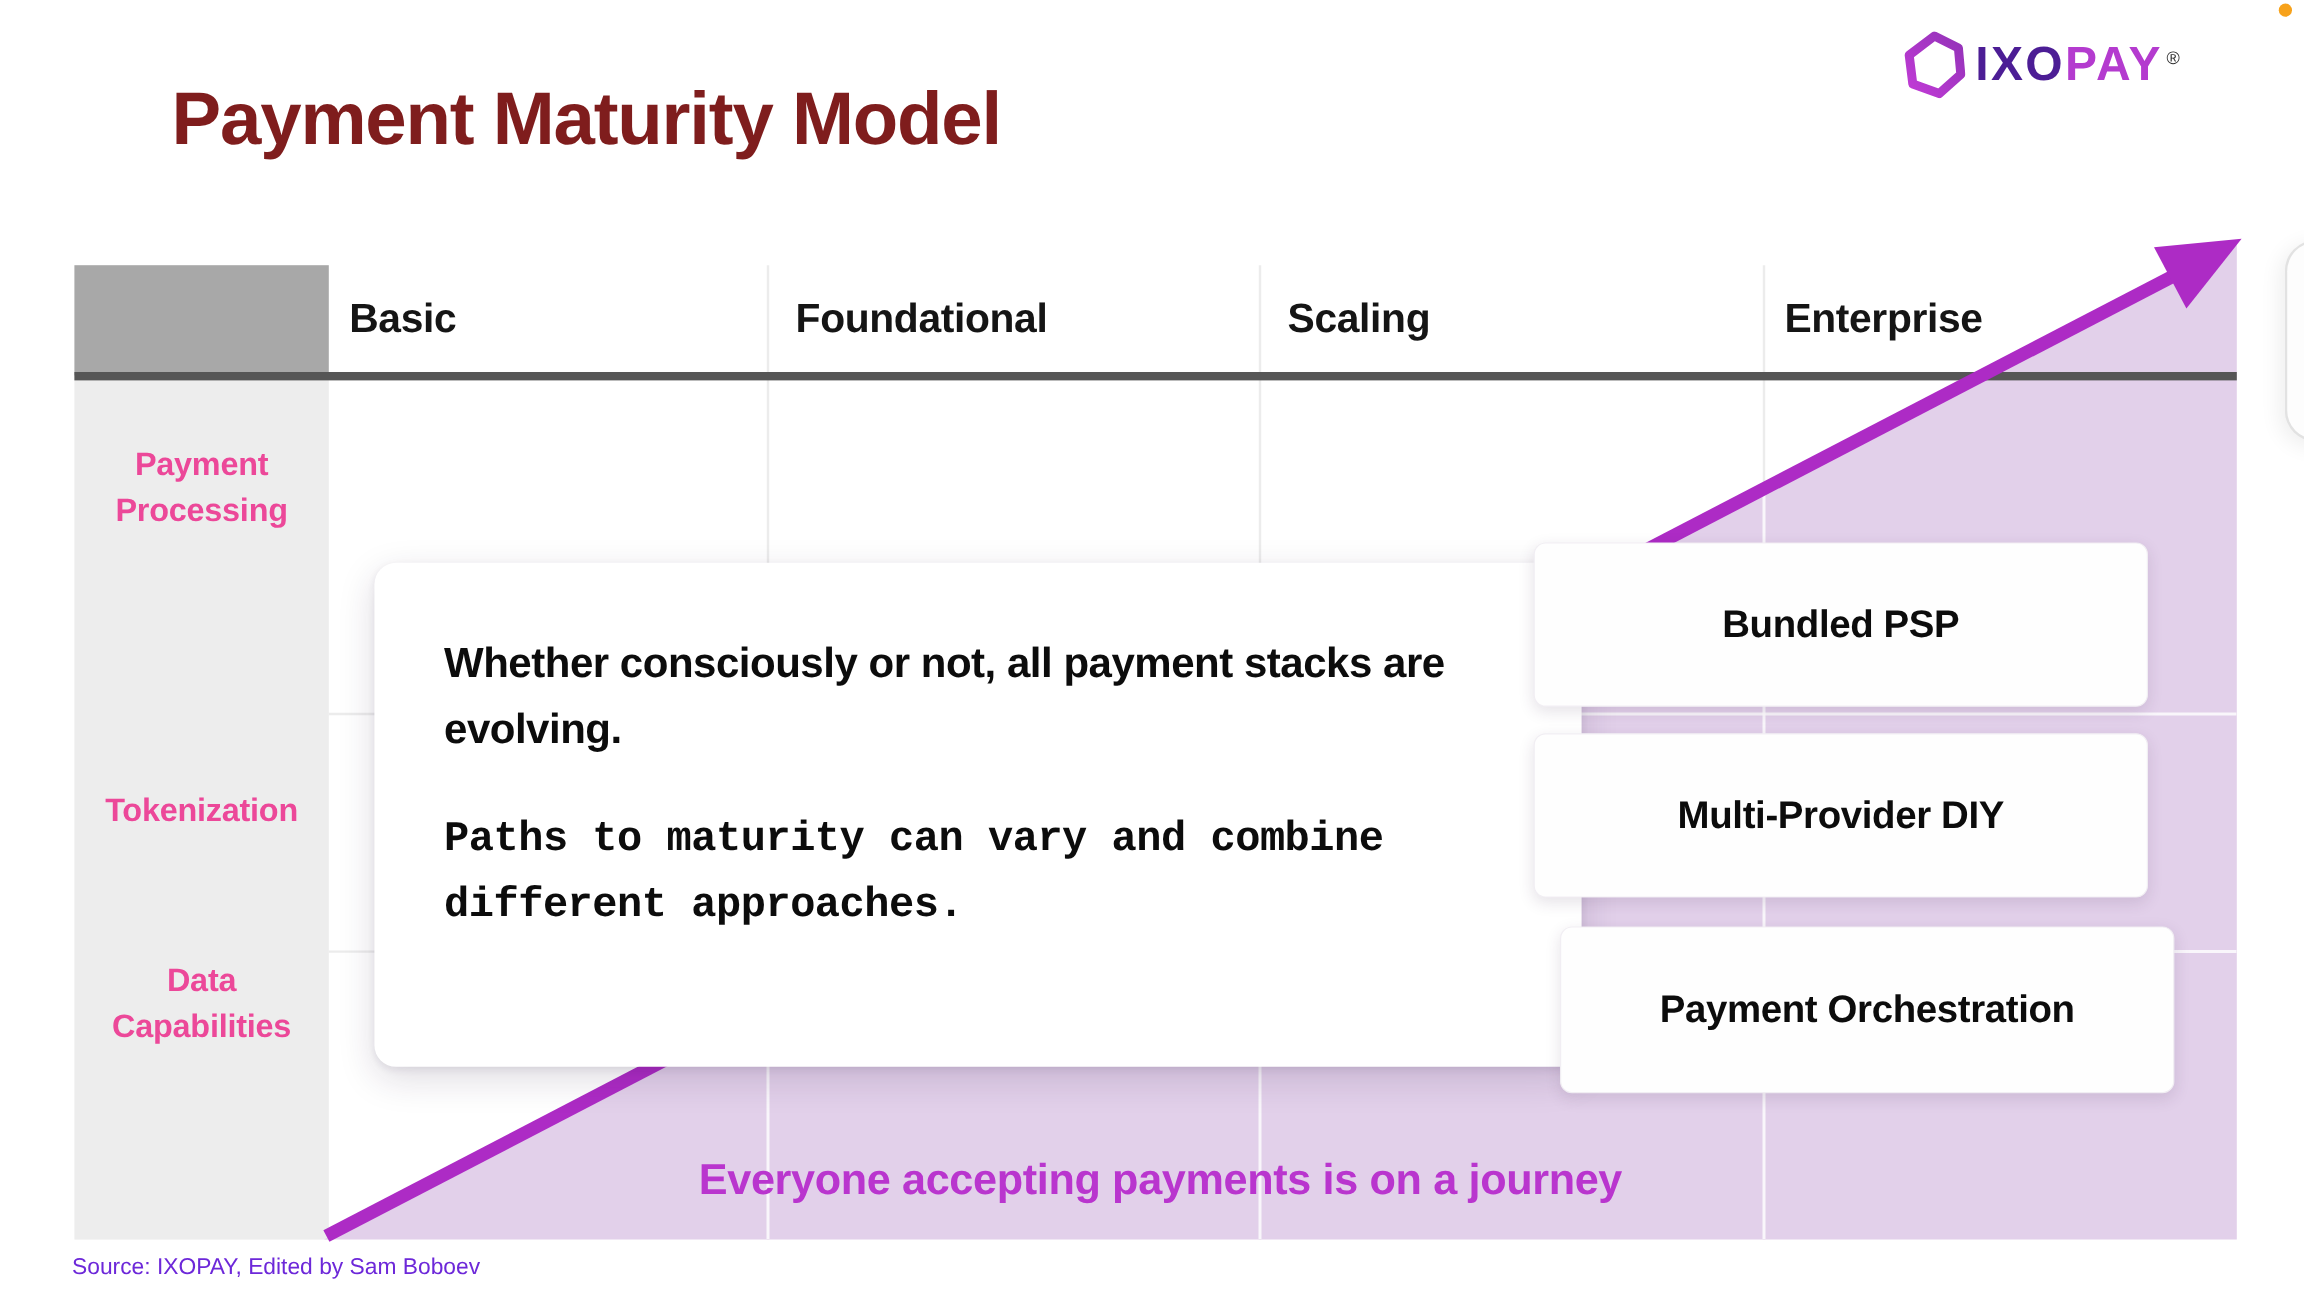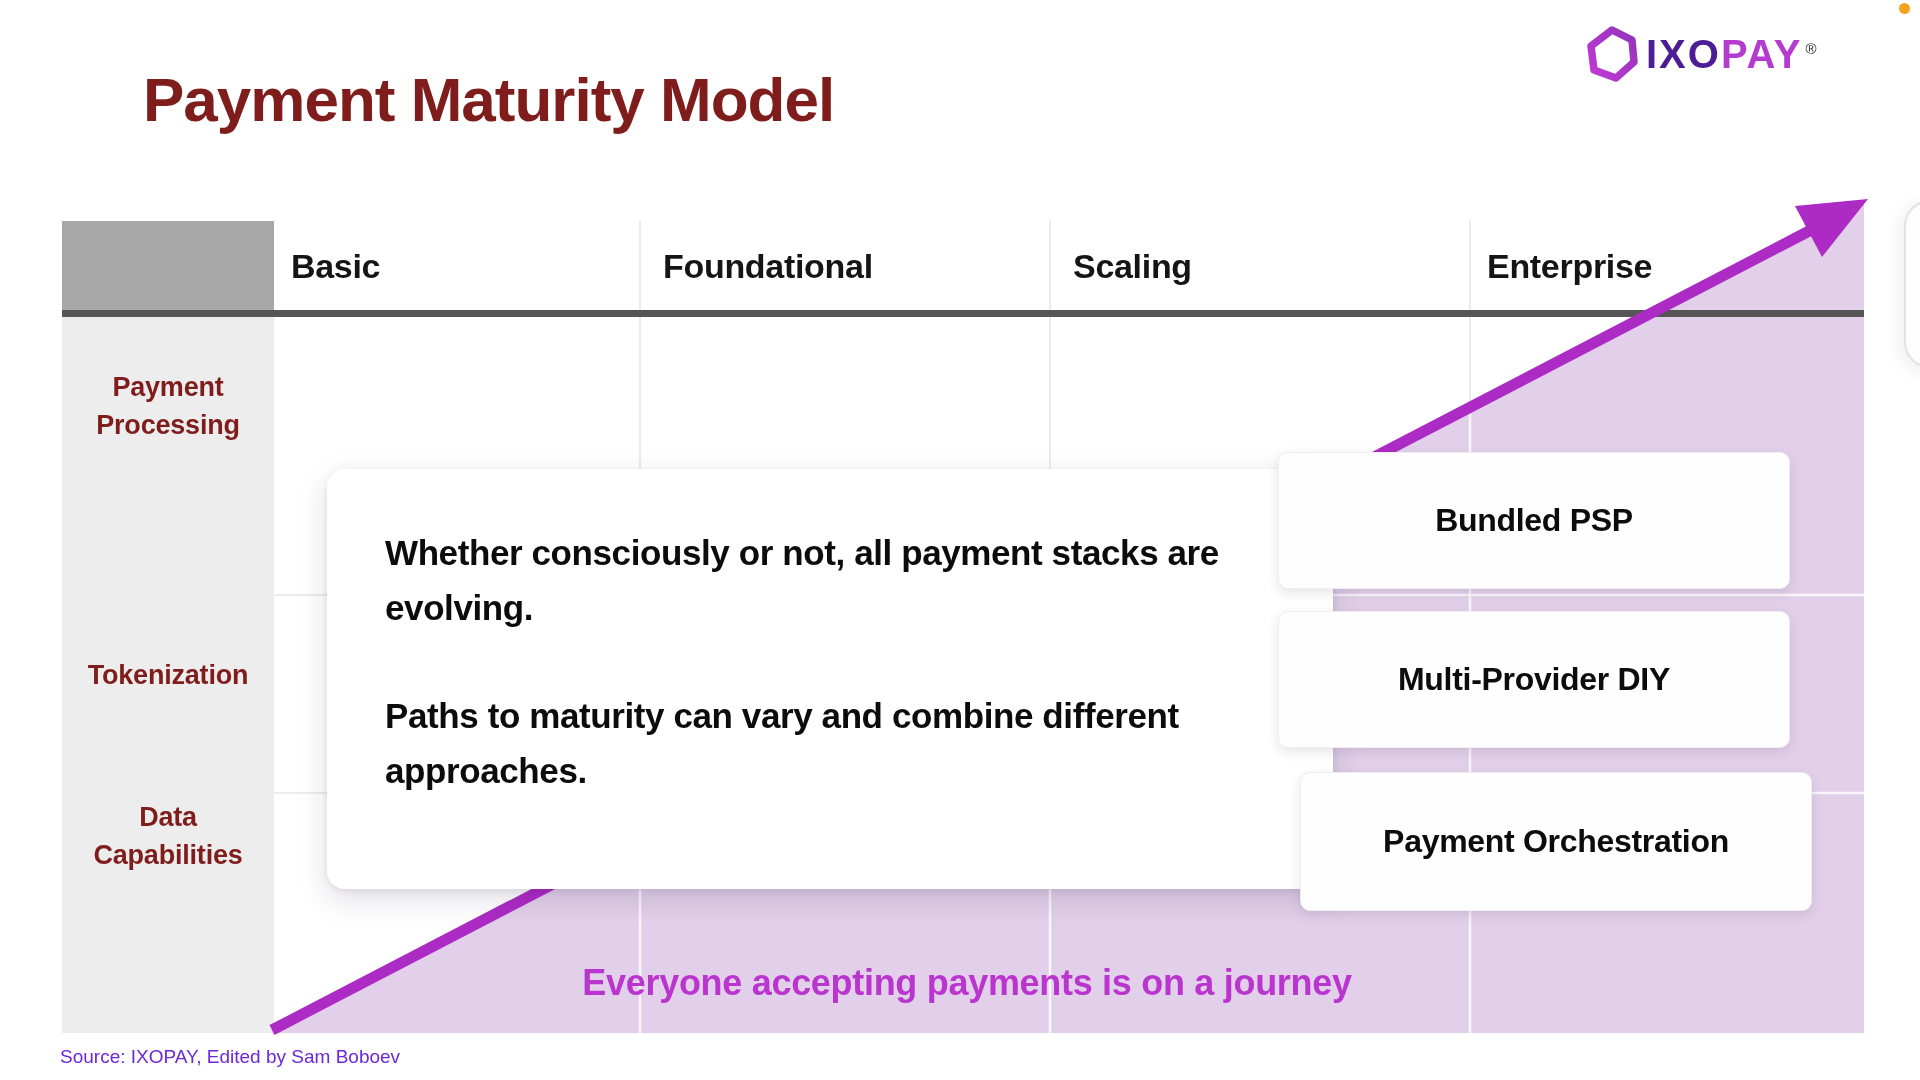--- a/index.html
+++ b/index.html
@@ -21,31 +21,31 @@
   
   .title { position:absolute; top:64px; left:143px; font-size:62px; font-weight:700;
            letter-spacing:-1px; color:#7f1d1d; }
 
   
   .corner-cell { position:absolute; left:62px; top:221px; width:212px; height:92px; background:#a8a8a8; }
   .label-col   { position:absolute; left:62px; top:313px; width:212px; height:720px; background:#ededed; }
   .col-header  { position:absolute; top:247px; font-size:34px; font-weight:700; color:#151515;
                  letter-spacing:-0.3px; }
   .row-label   { position:absolute; left:62px; width:212px; text-align:center; font-size:27px;
-                 font-weight:700; color:#7f1d1d; line-height:38px; letter-spacing:-0.2px; }
+                 font-weight:700; color:#ec4899; line-height:38px; letter-spacing:-0.2px; }
 
   
   .overlay { position:absolute; inset:0; width:1920px; height:1080px; }
 
   
-  .callout { position:absolute; left:327px; top:469px; width:1006px; height:420px; background:#ffffff;
+  .callout { position:absolute; left:312px; top:469px; width:1006px; height:420px; background:#ffffff;
              border-radius:18px; box-shadow:0 10px 30px rgba(40,20,60,.15), 0 2px 6px rgba(40,20,60,.08);
              padding:56px 58px; }
   .callout p { font-size:35px; font-weight:700; color:#0c0c0c; line-height:55px; letter-spacing:-0.4px; }
-  .callout p + p { margin-top:53px; }
+  .callout p + p { margin-top:37px;font-family:Liberation Mono, monospace; }
 
   
   .opt-card { position:absolute; left:1278px; width:512px; height:137px; background:#fefefe;
               border-radius:10px; border:1px solid #f1eef3;
               box-shadow:0 4px 12px rgba(60,40,80,.13); display:flex; align-items:center;
               justify-content:center; font-size:32px; font-weight:700; color:#0c0c0c;
               letter-spacing:-0.3px; }
   .opt-1 { top:452px; } .opt-2 { top:611px; } .opt-3 { top:772px; height:139px;margin-left:22px; }
 
   

